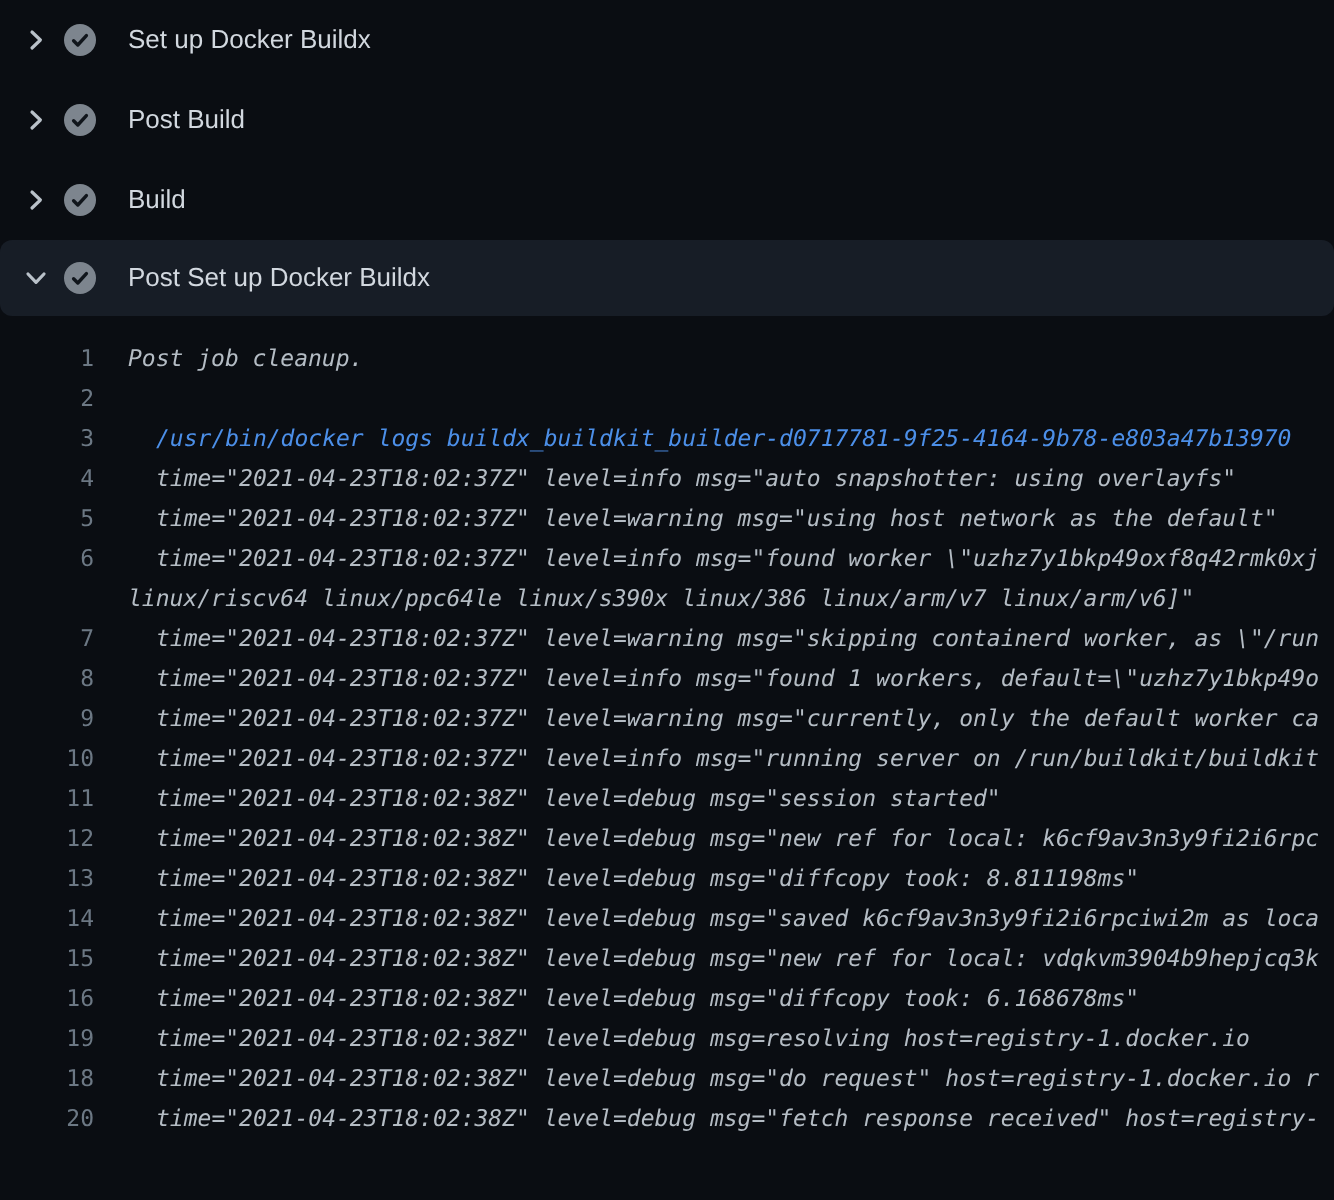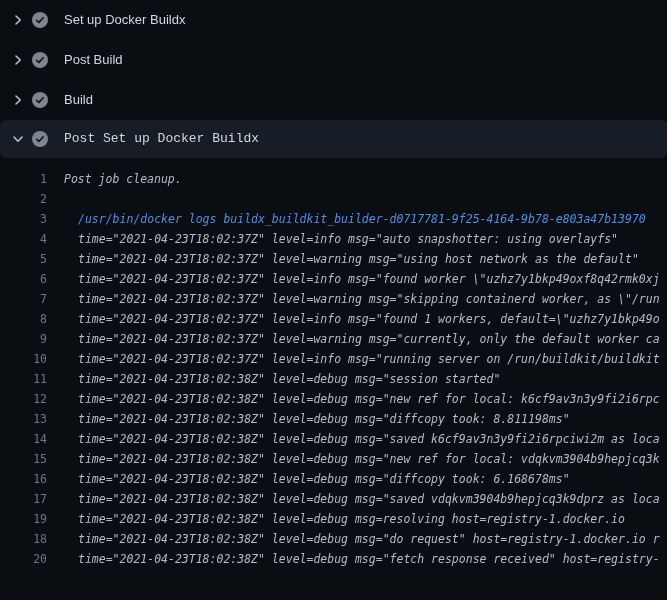--- a/index.html
+++ b/index.html
@@ -23,21 +23,20 @@
   .steps{width:667px;}
   .step-row{
     display:flex;align-items:center;
     height:40px;padding-left:12px;box-sizing:border-box;
     cursor:pointer;
   }
   .step-row.expanded{
     height:38px;
     background:var(--header-bg);
     border-radius:6px;
-    font-family:Liberation Mono, monospace;
   }
   .chev{
     width:12px;height:12px;flex:none;
     margin-right:8px;
     display:flex;align-items:center;justify-content:center;
     color:var(--chevron);
   }
   .check{
     width:16px;height:16px;flex:none;
     margin-right:16px;
@@ -141,27 +140,27 @@
       <span class="step-label">Post Set up Docker Buildx</span>
     </div>
   </div>
 <div class="log" id="log">
     <div class="log-line"><span class="ln">1</span><span class="lt pad17">Post job cleanup.</span></div>
     <div class="log-line"><span class="ln">2</span></div>
     <div class="log-line"><span class="ln">3</span><span class="lt pad31 cmd">/usr/bin/docker logs buildx_buildkit_builder-d0717781-9f25-4164-9b78-e803a47b13970</span></div>
     <div class="log-line"><span class="ln">4</span><span class="lt pad31">time="2021-04-23T18:02:37Z" level=info msg="auto snapshotter: using overlayfs"</span></div>
     <div class="log-line"><span class="ln">5</span><span class="lt pad31">time="2021-04-23T18:02:37Z" level=warning msg="using host network as the default"</span></div>
     <div class="log-line"><span class="ln">6</span><span class="lt pad31">time="2021-04-23T18:02:37Z" level=info msg="found worker \"uzhz7y1bkp49oxf8q42rmk0xj</span></div>
+    <div class="log-line"><span class="ln"></span><span class="lt pad17">linux/riscv64 linux/ppc64le linux/s390x linux/386 linux/arm/v7 linux/arm/v6]"</span></div>
     <div class="log-line"><span class="ln">7</span><span class="lt pad31">time="2021-04-23T18:02:37Z" level=warning msg="skipping containerd worker, as \"/run</span></div>
     <div class="log-line"><span class="ln">8</span><span class="lt pad31">time="2021-04-23T18:02:37Z" level=info msg="found 1 workers, default=\"uzhz7y1bkp49o</span></div>
     <div class="log-line"><span class="ln">9</span><span class="lt pad31">time="2021-04-23T18:02:37Z" level=warning msg="currently, only the default worker ca</span></div>
     <div class="log-line"><span class="ln">10</span><span class="lt pad31">time="2021-04-23T18:02:37Z" level=info msg="running server on /run/buildkit/buildkit</span></div>
     <div class="log-line"><span class="ln">11</span><span class="lt pad31">time="2021-04-23T18:02:38Z" level=debug msg="session started"</span></div>
     <div class="log-line"><span class="ln">12</span><span class="lt pad31">time="2021-04-23T18:02:38Z" level=debug msg="new ref for local: k6cf9av3n3y9fi2i6rpc</span></div>
     <div class="log-line"><span class="ln">13</span><span class="lt pad31">time="2021-04-23T18:02:38Z" level=debug msg="diffcopy took: 8.811198ms"</span></div>
     <div class="log-line"><span class="ln">14</span><span class="lt pad31">time="2021-04-23T18:02:38Z" level=debug msg="saved k6cf9av3n3y9fi2i6rpciwi2m as loca</span></div>
     <div class="log-line"><span class="ln">15</span><span class="lt pad31">time="2021-04-23T18:02:38Z" level=debug msg="new ref for local: vdqkvm3904b9hepjcq3k</span></div>
     <div class="log-line"><span class="ln">16</span><span class="lt pad31">time="2021-04-23T18:02:38Z" level=debug msg="diffcopy took: 6.168678ms"</span></div>
-    <div class="log-line"><span class="ln">17</span><span class="lt pad31">time="2021-04-23T18:02:38Z" level=debug msg="saved vdqkvm3904b9hepjcq3k9dprz as loca</span></div>
     <div class="log-line"><span class="ln">19</span><span class="lt pad31">time="2021-04-23T18:02:38Z" level=debug msg=resolving host=registry-1.docker.io</span></div>
     <div class="log-line"><span class="ln">18</span><span class="lt pad31">time="2021-04-23T18:02:38Z" level=debug msg="do request" host=registry-1.docker.io r</span></div>
     <div class="log-line"><span class="ln">20</span><span class="lt pad31">time="2021-04-23T18:02:38Z" level=debug msg="fetch response received" host=registry-</span></div>
   </div>
 
 </body></html>

